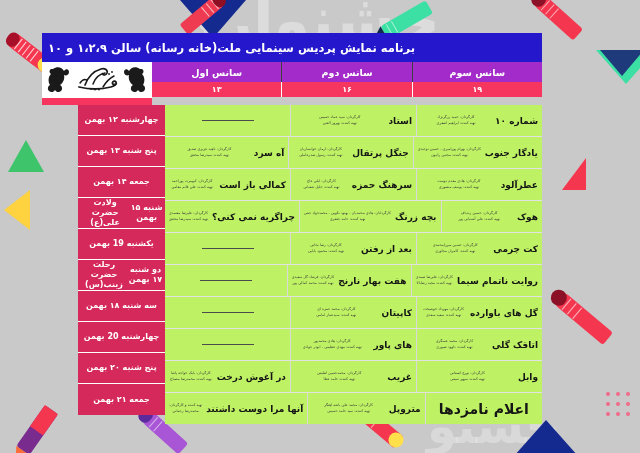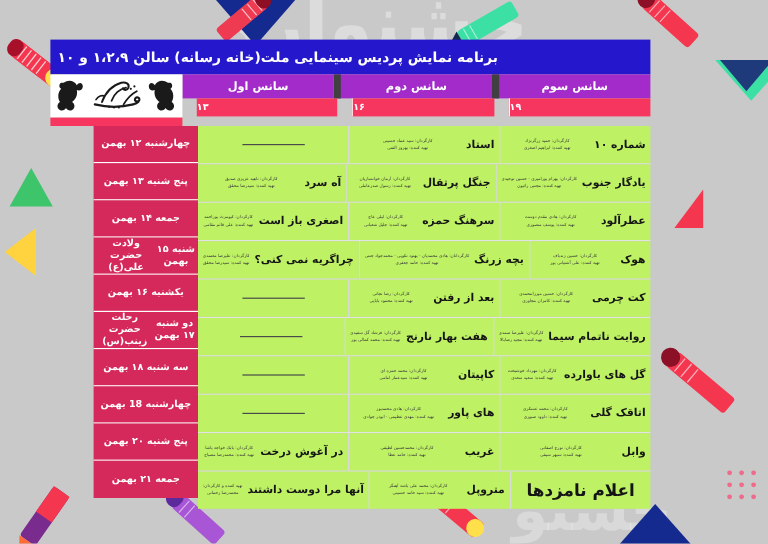--- a/index.html
+++ b/index.html
@@ -43,28 +43,28 @@
   .logo-box{
     height:36px;background:#fff;display:flex;align-items:center;
     justify-content:center;overflow:hidden;
   }
   .logo-box svg{display:block;}
 
   .hrow{display:flex;}
   .hcell{
     flex:1;background:#a32bc9;color:#fff;text-align:center;
     font-size:9.5px;font-weight:bold;padding:5px 0 4px;
-    border-left:6px solid #404040;box-sizing:border-box;
+    border-left:1px solid #404040;box-sizing:border-box;
   }
   .hcell:last-child{border-left:none;}
   .trow{display:flex;}
   .tcell{
-    flex:1;background:#f7365f;color:#fff;text-align:left;
+    flex:1;background:#f7365f;color:#fff;text-align:center;
     font-size:8px;font-weight:bold;padding:3px 0 3px;
-    border-left:1px solid #fff;box-sizing:border-box;margin-left:12px;
+    border-left:1px solid #fff;box-sizing:border-box;
   }
   .tcell:last-child{border-left:none;}
 
   .spacer-logo{height:7px;background:#f7365f;}
 
   
   .body-wrap{display:flex;flex-direction:row;width:500px;margin-top:0;}
   .sessions-body{width:390px;}
   .dates-body{width:90px;margin-left:36px;}
 
@@ -348,21 +348,21 @@
             <div class="cell-inner">
               <div class="film">سرهنگ حمزه</div>
               <div class="credits">
                 <div>کارگردان: لیلی عاج</div>
                 <div>تهیه کننده: جلیل شعبانی</div>
               </div>
             </div>
           </div>
           <div class="cell">
             <div class="cell-inner">
-              <div class="film">اصغری باز است</div>
+              <div class="film">کمالی باز است</div>
               <div class="credits">
                 <div>کارگردان: کیومرث پوراحمد</div>
                 <div>تهیه کننده: علی قائم مقامی</div>
               </div>
             </div>
           </div>
         </div>
         <div class="row">
           <div class="cell">
             <div class="cell-inner">
@@ -545,31 +545,31 @@
           <span>پنج شنبه ۱۳ بهمن</span>
         </div>
         <div class="daterow">
           <span>جمعه ۱۴ بهمن</span>
         </div>
         <div class="daterow">
           <span>شنبه ۱۵ بهمن</span>
           <span>ولادت حضرت علی(ع)</span>
         </div>
         <div class="daterow">
-          <span>یکشنبه ۱۶ بهمن</span>
+          <span>یکشنبه 19 بهمن</span>
         </div>
         <div class="daterow">
           <span>دو شنبه ۱۷ بهمن</span>
           <span>رحلت حضرت زینب(س)</span>
         </div>
         <div class="daterow">
           <span>سه شنبه ۱۸ بهمن</span>
         </div>
         <div class="daterow">
-          <span>چهارشنبه 18 بهمن</span>
+          <span>چهارشنبه 20 بهمن</span>
         </div>
         <div class="daterow">
           <span>پنج شنبه ۲۰ بهمن</span>
         </div>
         <div class="daterow">
           <span>جمعه ۲۱ بهمن</span>
         </div>
       </div>
   </div>
 

